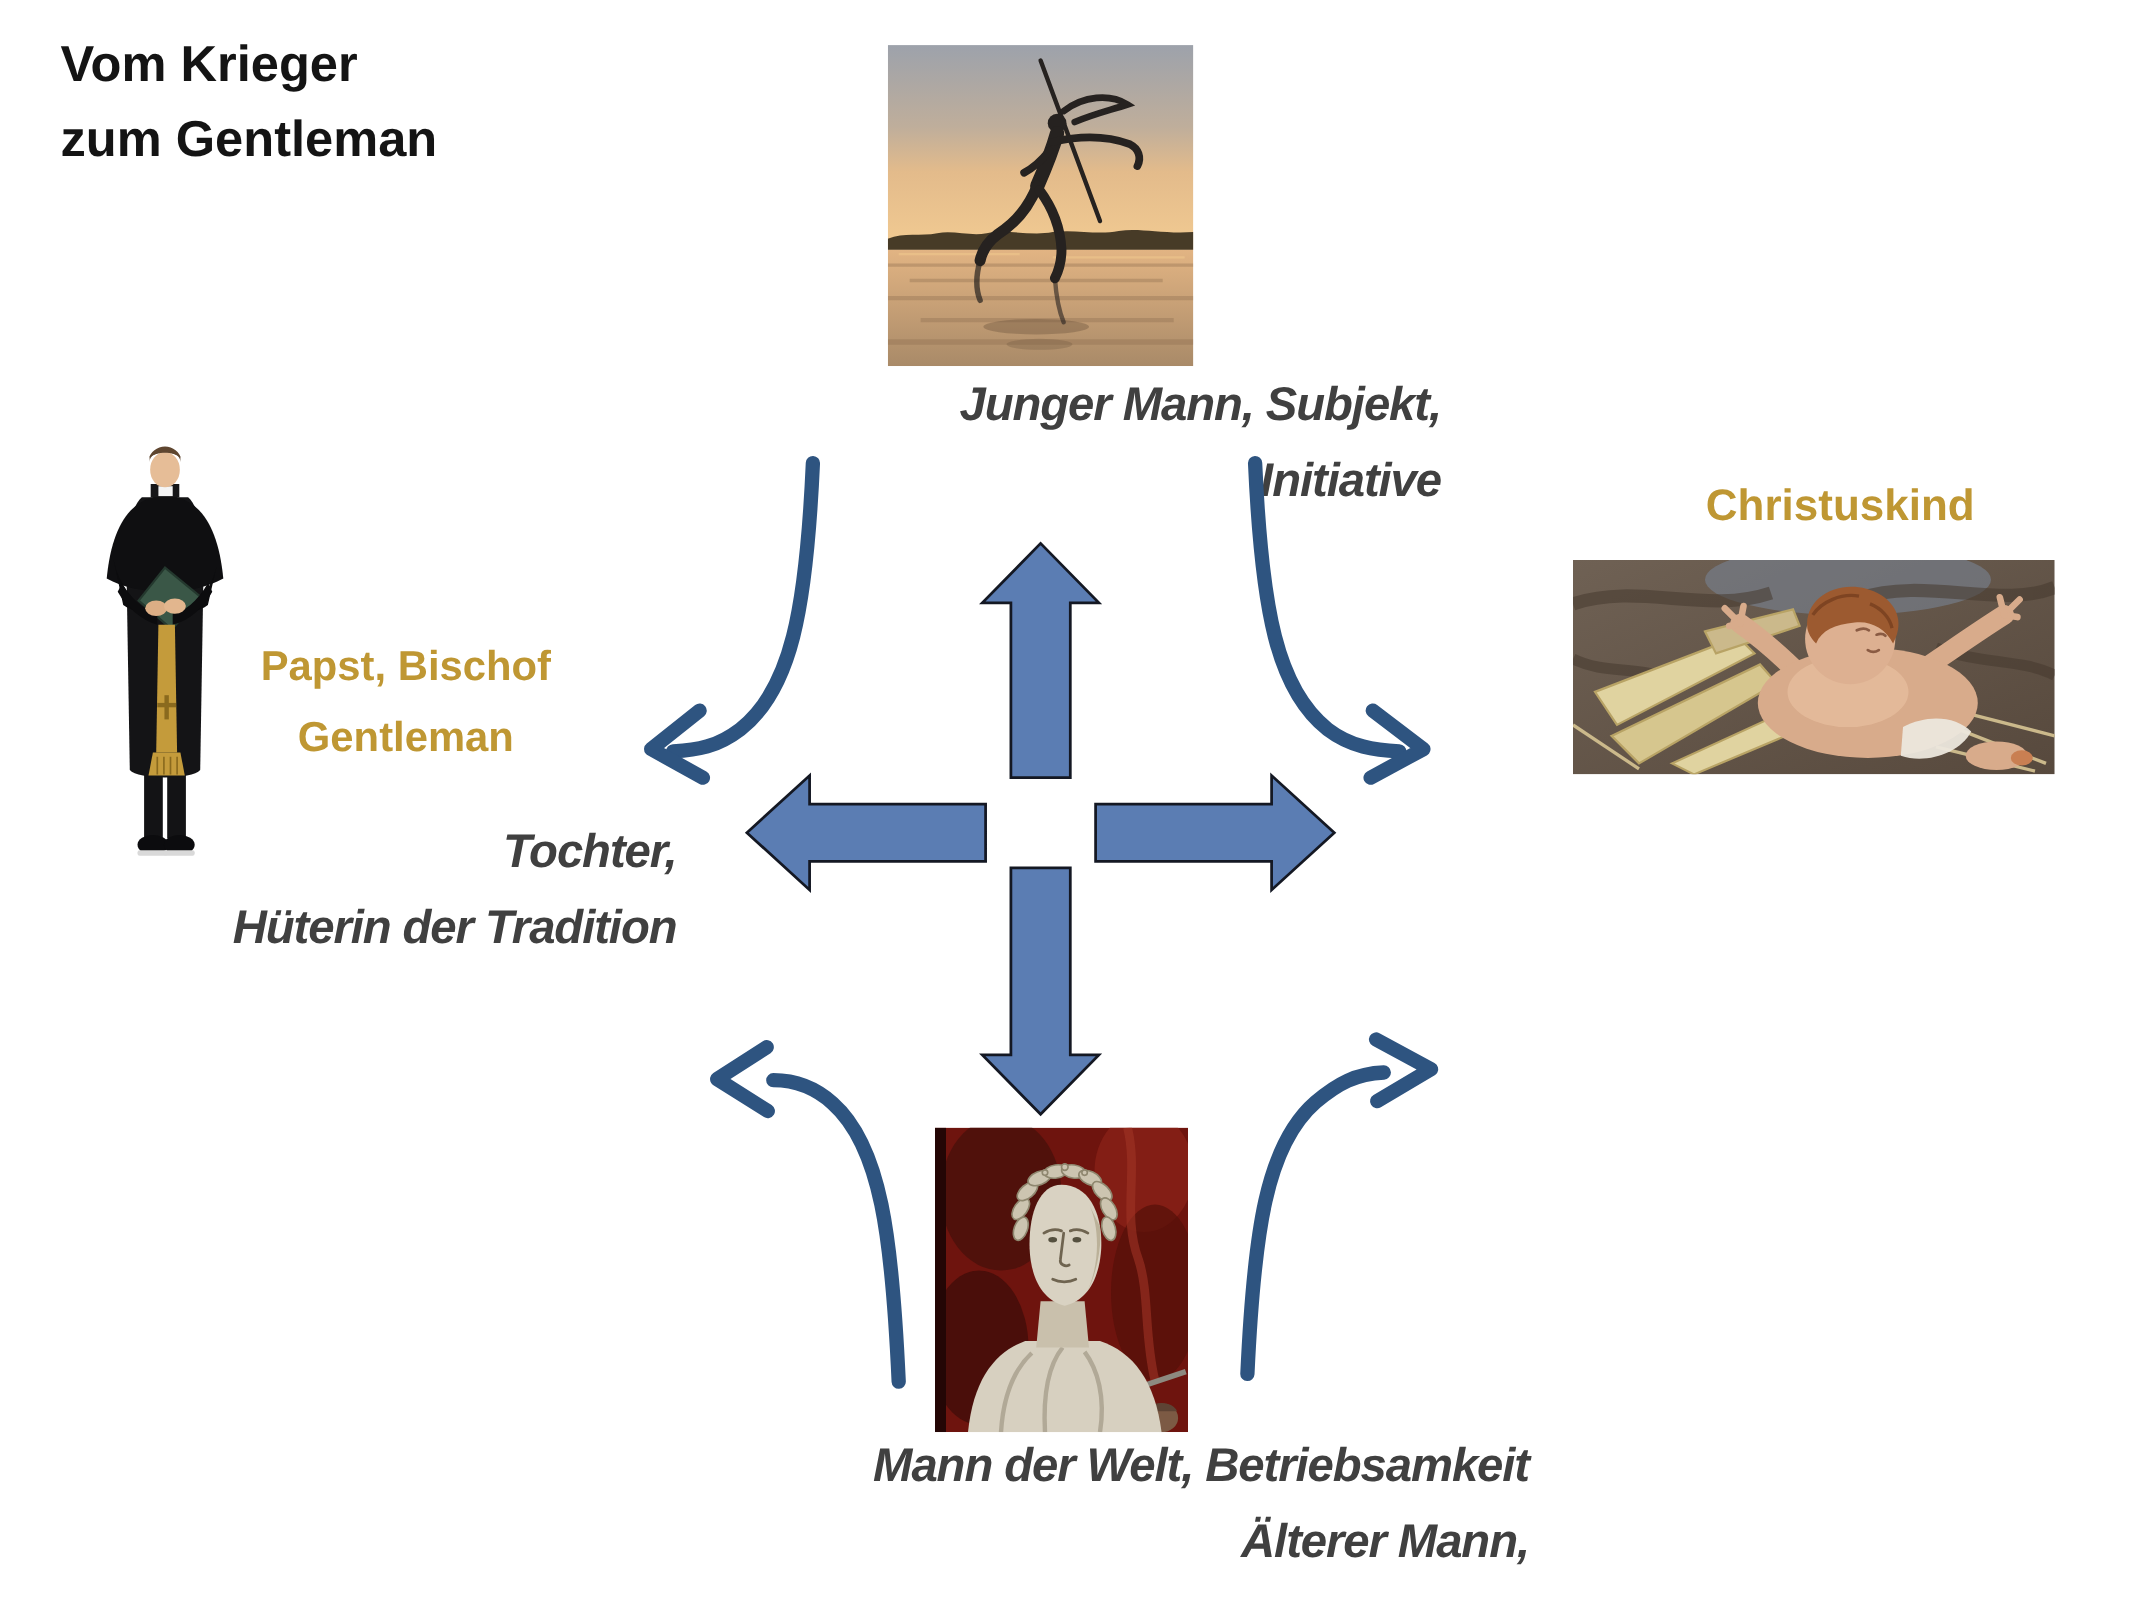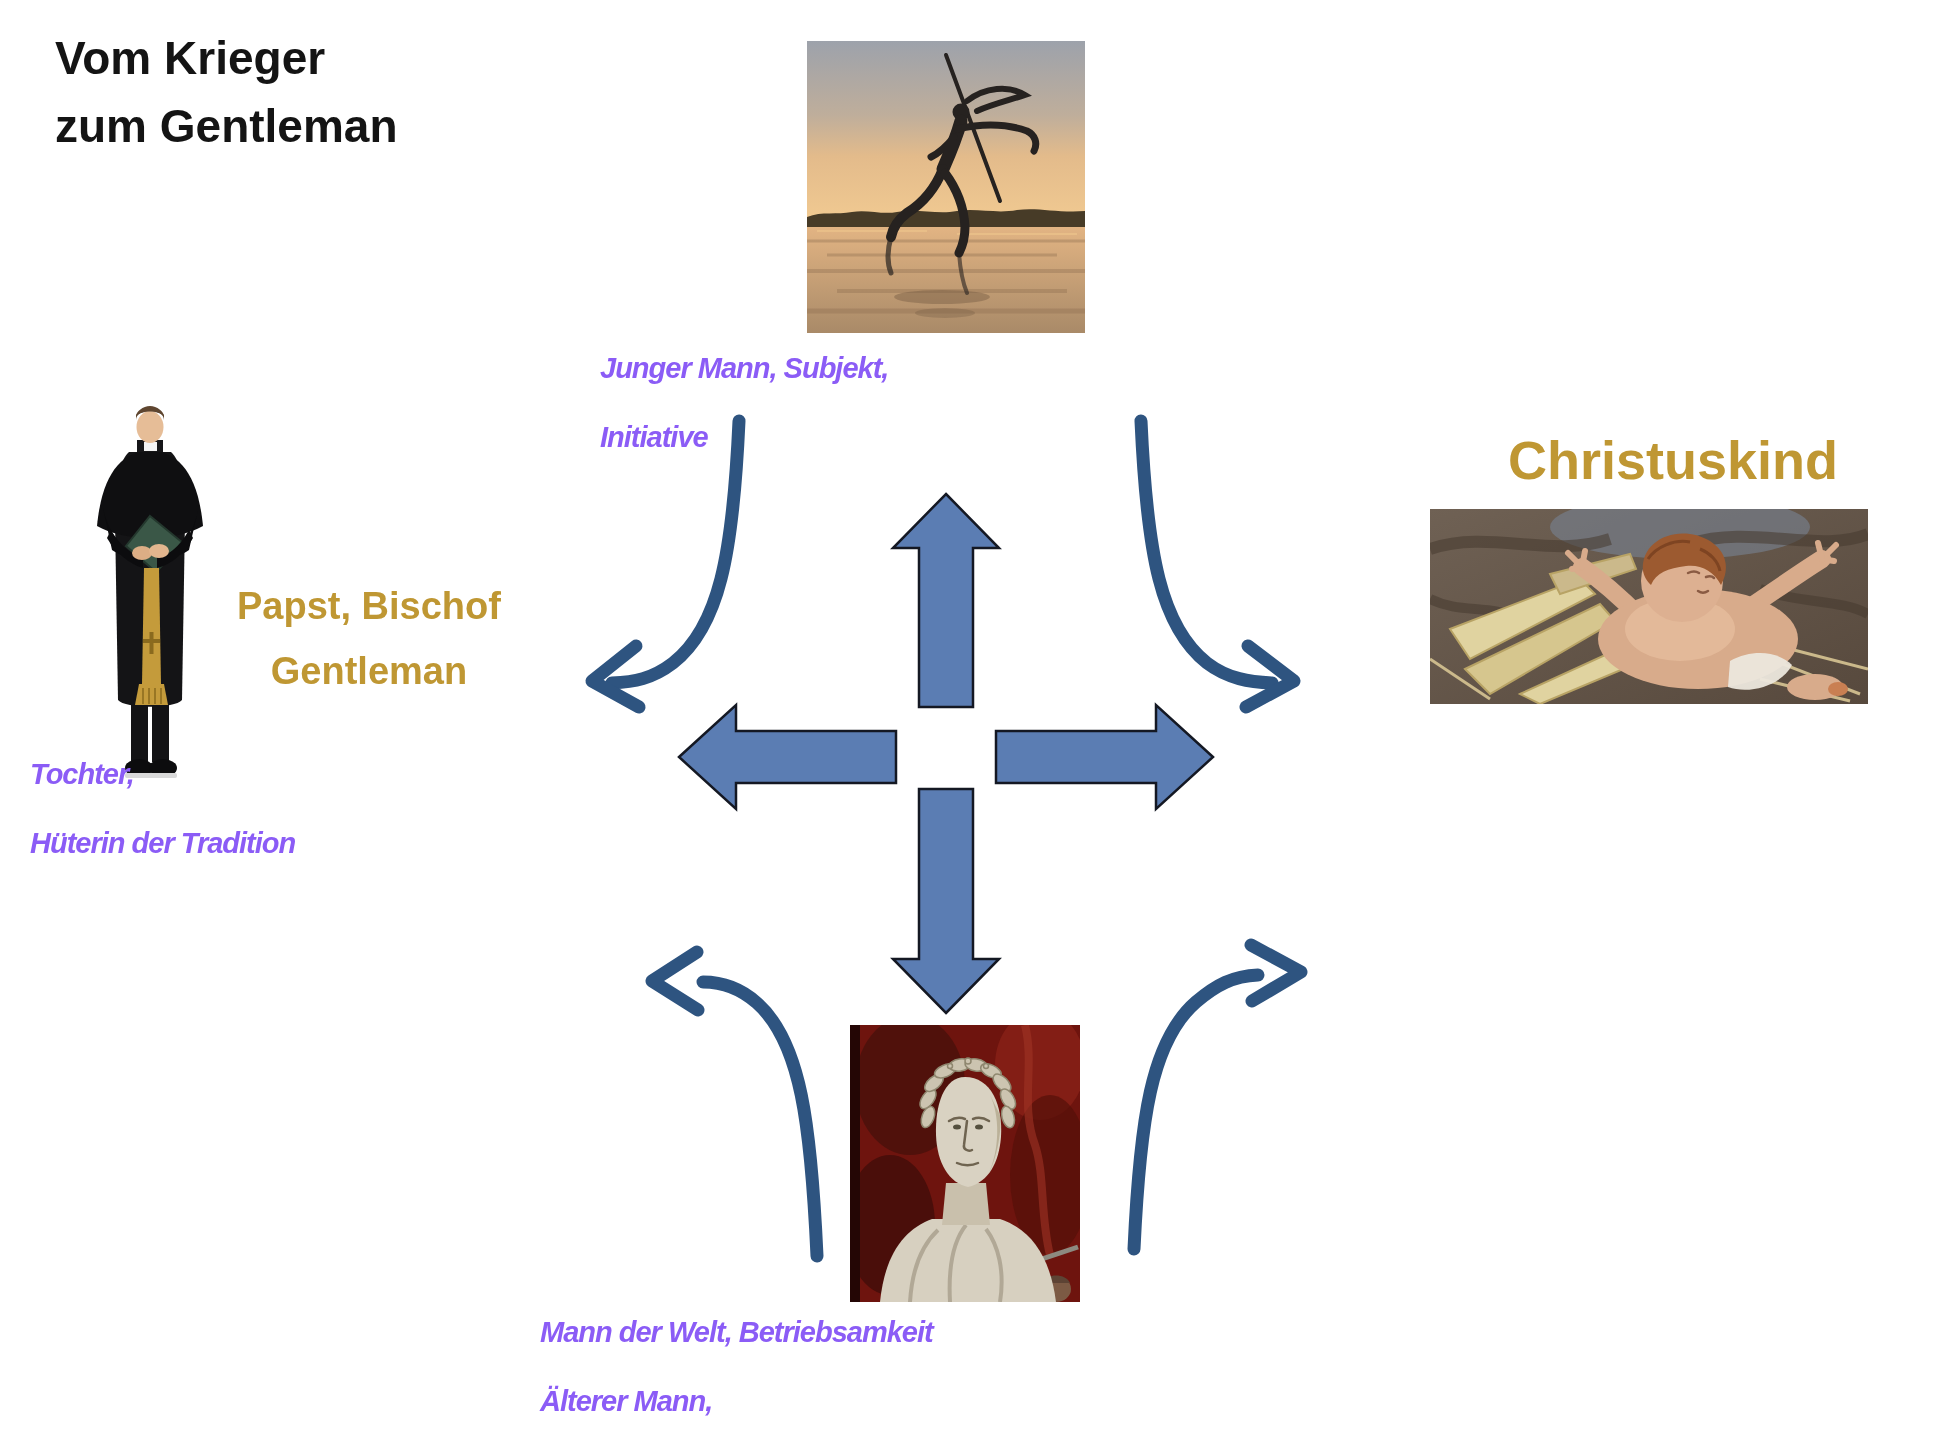--- a/index.html
+++ b/index.html
@@ -11,33 +11,33 @@
     font-family:"Liberation Sans", sans-serif;
     color:#121212;
   }
   .abs{position:absolute;}
   .title{
     left:55px;top:24px;
     font-size:46px;line-height:68px;font-weight:700;color:#141414;
   }
   .caption{
     font-style:italic;font-weight:700;
-    font-size:29px;line-height:69px;letter-spacing:-1px;
-    text-align:left;color:#8b5cf6;
+    font-size:43px;line-height:69px;letter-spacing:-1px;
+    text-align:right;color:#404040;
   }
   .gold{
     font-weight:700;color:#BF9733;
   }
   .gold-left{
     left:237px;top:574px;
     font-size:38px;line-height:65px;text-align:center;
   }
   .gold-right{
     left:1428px;top:436px;width:490px;
-    font-size:54px;line-height:48px;text-align:center;
+    font-size:40px;line-height:48px;text-align:center;
   }
   .cap-top{left:600px;top:334px;width:710px;}
   .cap-left{left:30px;top:740px;width:585px;}
   .cap-right{left:1250px;top:718px;width:575px;}
   .cap-bottom{left:540px;top:1298px;width:850px;}
   .imgbox{overflow:hidden;}
   .imgbox svg{display:block;}
   #overlay{left:0;top:0;pointer-events:none;}
   .block-arrow{stroke:#141823;stroke-width:2.5;}
   .connector, .connector-head{

